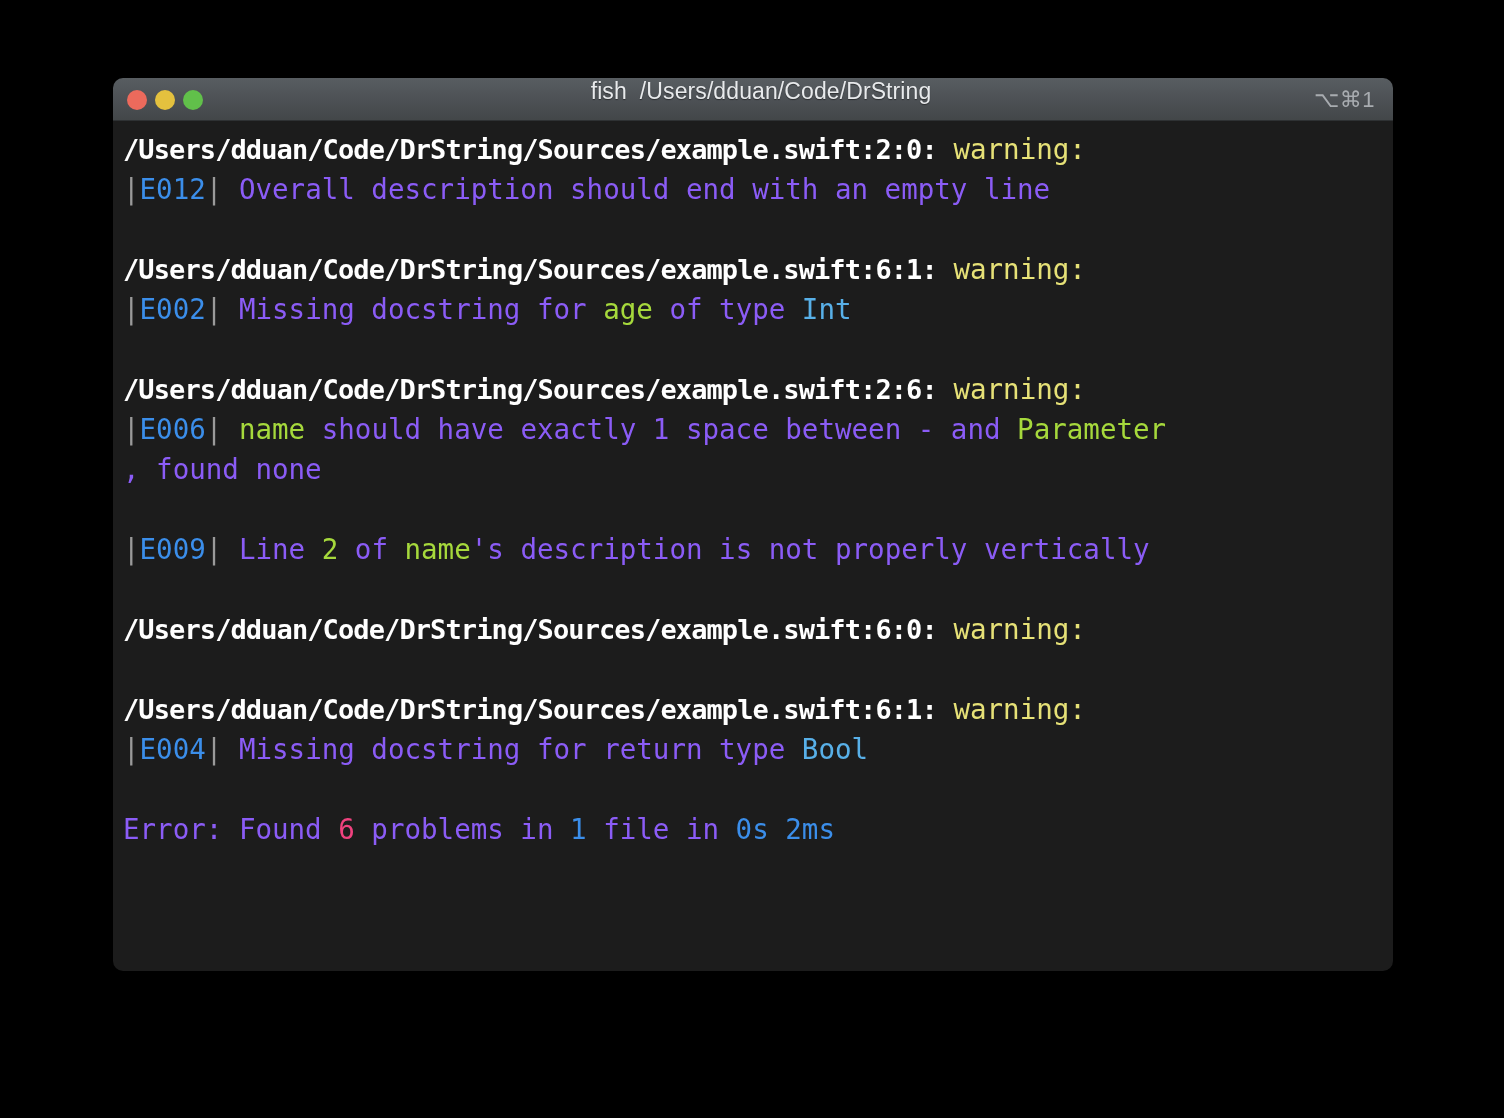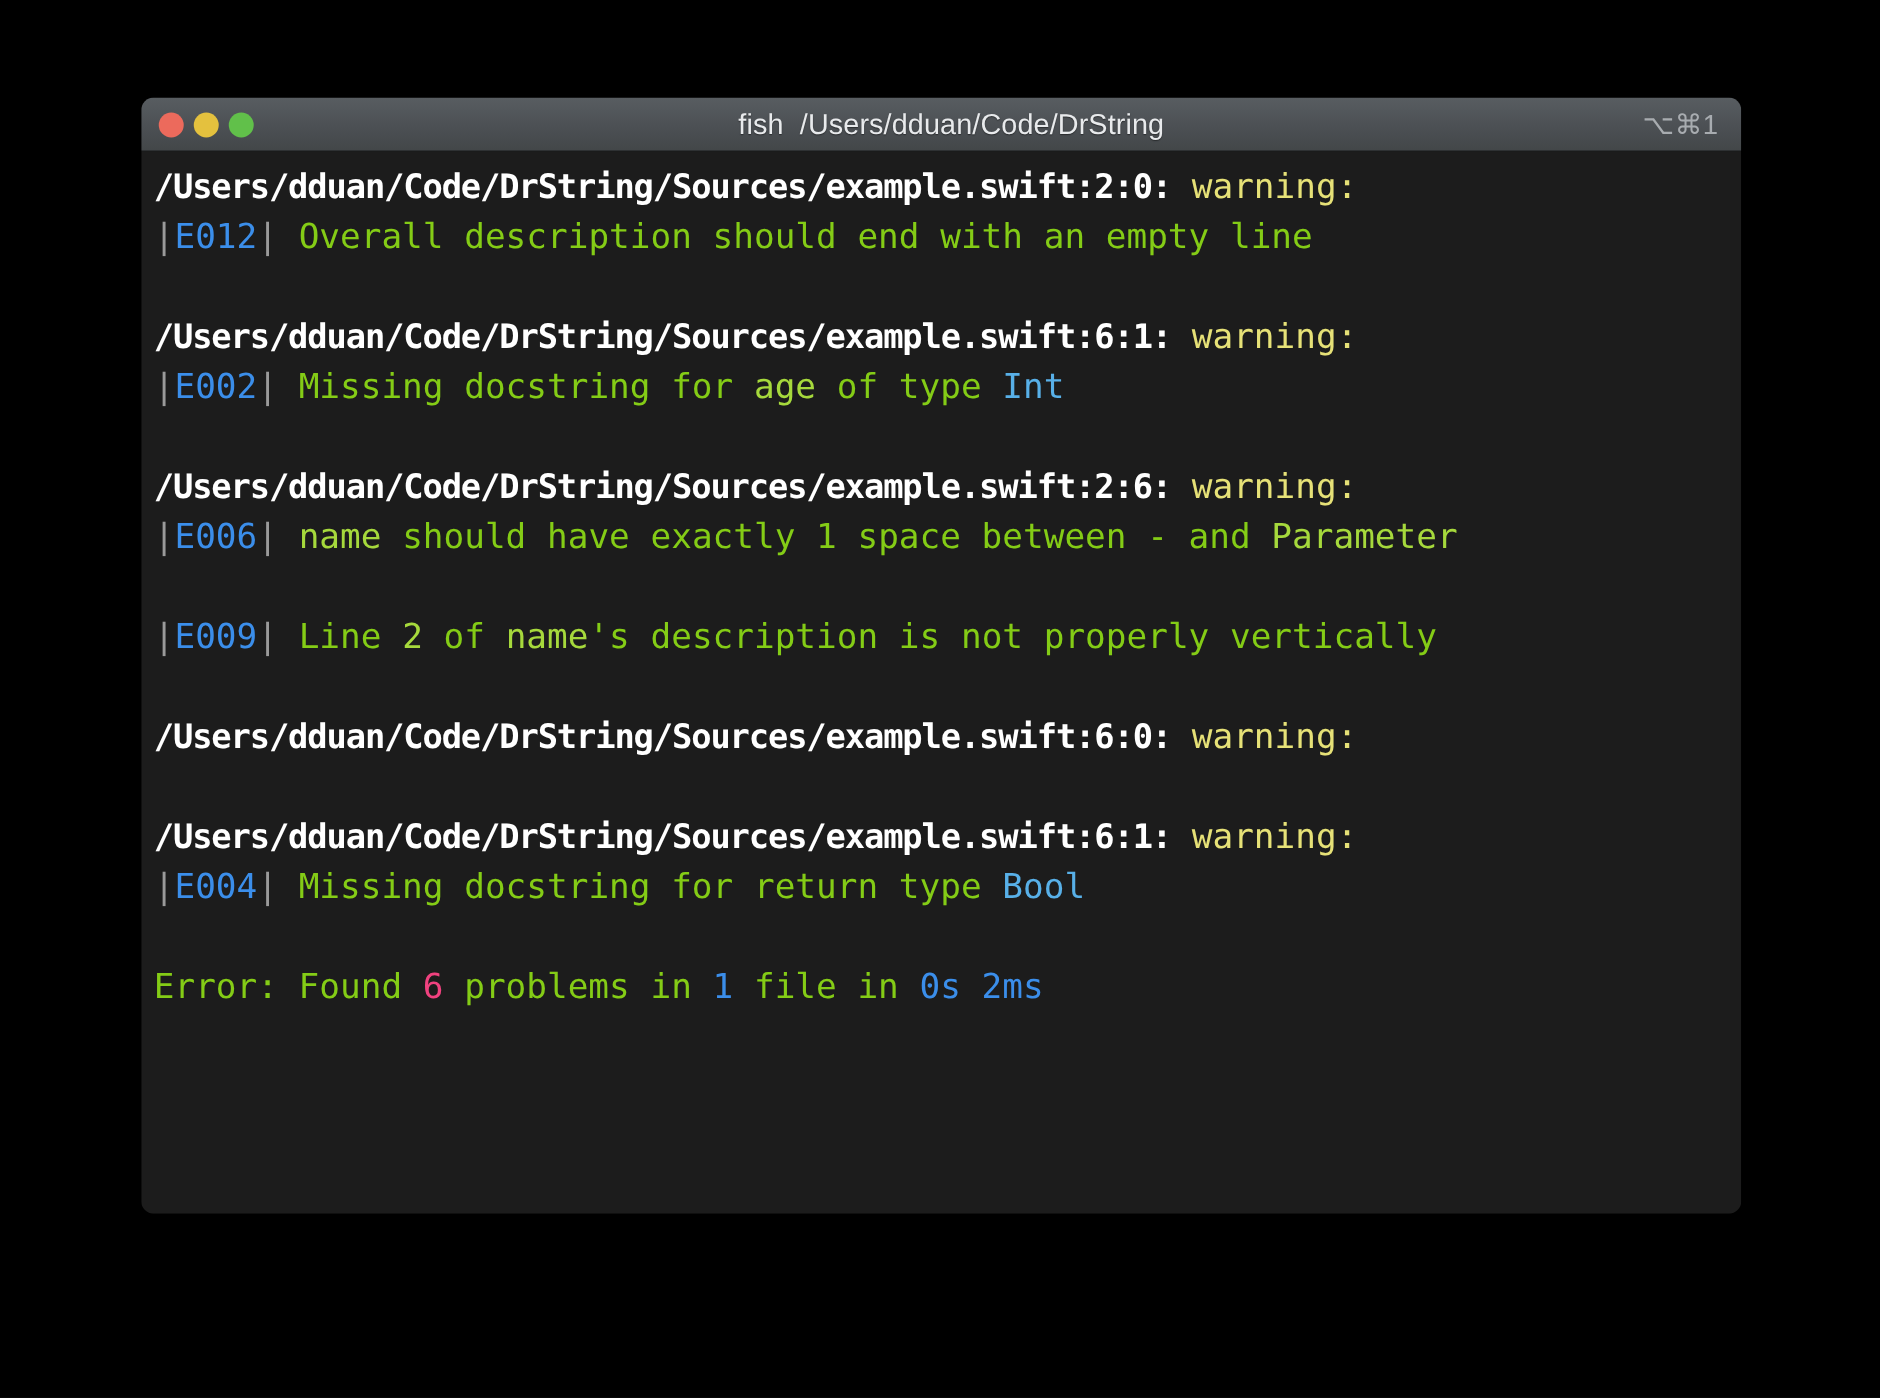--- a/index.html
+++ b/index.html
@@ -22,21 +22,21 @@
     box-shadow: 0 10px 40px rgba(0,0,0,0.65);
   }
 
   
   #titlebar {
     position: relative;
     height: 43px;
     background: linear-gradient(to bottom, #585d61 0%, #4c5054 55%, #434749 100%);
     border-bottom: 1px solid #2e3133;
     display: flex;
-    align-items: center;
+    align-items: flex-start;
     padding-left: 16px;
   }
   .lights {
     position: absolute;
     left: 14px;
     top: 0;
     height: 43px;
     display: flex;
     align-items: center;
     gap: 8px;
@@ -99,21 +99,21 @@
     font-size: 27px;
     letter-spacing: -0.9px;
   }
   .warn   { color: #e6e177; }
   .code   { color: #3b8eea; }
   .pipe   { color: #9a9a9a; }
   .grn    { color: #a6d93c; }
   .cyn    { color: #58b0e8; }
   .pnk    { color: #f0427f; }
   .blu    { color: #3b8eea; }
-  .gry    { color: #84cc16; }
+  .gry    { color: #8b5cf6; }
 </style>
 </head>
 <body>
 
 <div id="window">
 
   <div id="titlebar">
     <div class="lights">
       <span class="light red"></span>
       <span class="light yellow"></span>
@@ -125,20 +125,21 @@
 
   <div id="terminal">
       <div class="line"><span class="path">/Users/dduan/Code/DrString/Sources/example.swift:2:0:</span><span class="gry"> </span><span class="warn">warning:</span></div>
       <div class="line"><span class="pipe">|</span><span class="code">E012</span><span class="pipe">|</span><span class="gry"> Overall description should end with an empty line</span></div>
       <div class="line blank"> </div>
       <div class="line"><span class="path">/Users/dduan/Code/DrString/Sources/example.swift:6:1:</span><span class="gry"> </span><span class="warn">warning:</span></div>
       <div class="line"><span class="pipe">|</span><span class="code">E002</span><span class="pipe">|</span><span class="gry"> Missing docstring for </span><span class="grn">age</span><span class="gry"> of type </span><span class="cyn">Int</span></div>
       <div class="line blank"> </div>
       <div class="line"><span class="path">/Users/dduan/Code/DrString/Sources/example.swift:2:6:</span><span class="gry"> </span><span class="warn">warning:</span></div>
       <div class="line"><span class="pipe">|</span><span class="code">E006</span><span class="pipe">|</span><span class="gry"> </span><span class="grn">name</span><span class="gry"> should have exactly 1 space between - and </span><span class="grn">Parameter</span></div>
+      <div class="line"><span class="gry">, found none</span></div>
       <div class="line blank"> </div>
       <div class="line"><span class="pipe">|</span><span class="code">E009</span><span class="pipe">|</span><span class="gry"> Line </span><span class="grn">2</span><span class="gry"> of </span><span class="grn">name</span><span class="gry">'s description is not properly vertically</span></div>
       <div class="line blank"> </div>
       <div class="line"><span class="path">/Users/dduan/Code/DrString/Sources/example.swift:6:0:</span><span class="gry"> </span><span class="warn">warning:</span></div>
       <div class="line blank"> </div>
       <div class="line"><span class="path">/Users/dduan/Code/DrString/Sources/example.swift:6:1:</span><span class="gry"> </span><span class="warn">warning:</span></div>
       <div class="line"><span class="pipe">|</span><span class="code">E004</span><span class="pipe">|</span><span class="gry"> Missing docstring for return type </span><span class="cyn">Bool</span></div>
       <div class="line blank"> </div>
       <div class="line"><span class="gry">Error: Found </span><span class="pnk">6</span><span class="gry"> problems in </span><span class="blu">1</span><span class="gry"> file in </span><span class="blu">0s</span><span class="gry"> </span><span class="blu">2ms</span></div>
     </div>

